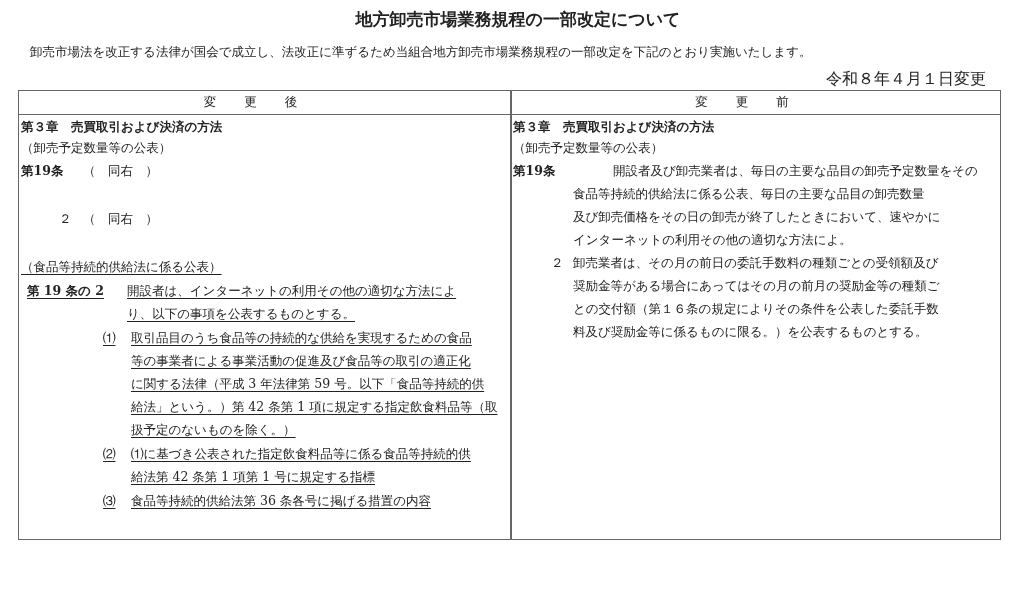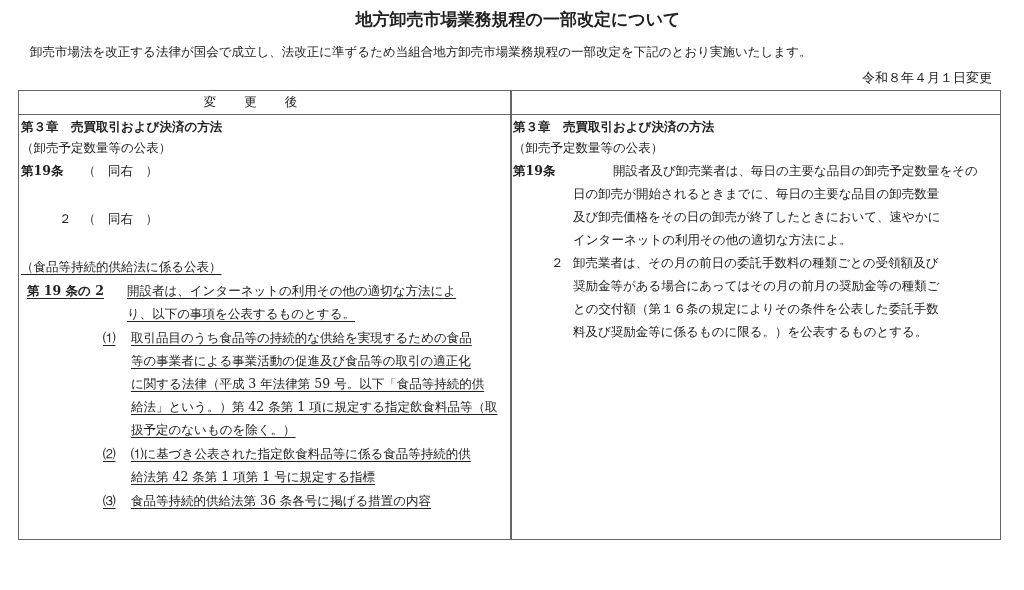--- a/index.html
+++ b/index.html
@@ -1,21 +1,21 @@
 <!DOCTYPE html>
 <html><head>
 <meta charset="utf-8">
 <style>
   html, body { margin:0; padding:0; background:#ffffff; }
   body { width:1024px; height:590px; position:relative; overflow:hidden;
          font-family:"DejaVu Serif", "Liberation Serif", serif; color:#222; }
   .title { position:absolute; top:8px; left:6px; width:1024px; text-align:center;
            font-size:17px; font-weight:bold; letter-spacing:0px; }
   .intro { position:absolute; top:44px; left:30px; font-size:12.5px; white-space:nowrap; }
-  .date { position:absolute; top:69px; right:32px; font-size:13px; white-space:nowrap; }
+  .date { position:absolute; top:69px; right:38px; font-size:16px; white-space:nowrap; }
   .table { position:absolute; left:18px; top:90px; width:983px; height:450px;
            border:1.5px solid #666; box-sizing:border-box; }
   .hdr { position:absolute; left:0; top:0; width:100%; height:24px; border-bottom:1.5px solid #666; box-sizing:border-box; }
   .hdr-cell { position:absolute; top:0; height:22px; line-height:22px; text-align:center;
               font-size:12.5px; letter-spacing:28px; }
   .hdr-left { left:0; width:491px; }
   .hdr-right { left:492px; width:490px; }
   .vdiv { position:absolute; left:491px; top:0; width:1.5px; height:100%; background:#666; }
   .col { position:absolute; top:26px; font-size:12.5px; }
   .col-left { left:2px; width:488px; }
@@ -27,20 +27,21 @@
 </head>
 <body>
 
 <div class="title">地方卸売市場業務規程の一部改定について</div>
 <div class="intro">卸売市場法を改正する法律が国会で成立し、法改正に準ずるため当組合地方卸売市場業務規程の一部改定を下記のとおり実施いたします。</div>
 <div class="date">令和８年４月１日変更</div>
 
 <div class="table">
   <div class="hdr">
     <div class="hdr-cell hdr-left">変更後</div>
+    <div class="hdr-cell hdr-right">変更前</div>
   </div>
   <div class="vdiv"></div>
 
   <div class="col col-left">
     <div class="line b" style="top:0px;left:0;">第３章　売買取引および決済の方法</div>
     <div class="line" style="top:21px;left:0;">（卸売予定数量等の公表）</div>
     <div class="line b" style="top:44px;left:0;">第19条</div>
     <div class="line" style="top:44px;left:62px;">（　同右　）</div>
     <div class="line" style="top:92px;left:38px;">２</div>
     <div class="line" style="top:92px;left:62px;">（　同右　）</div>
@@ -63,21 +64,21 @@
 
     <div class="line u" style="top:374px;left:82px;">⑶</div>
     <div class="line u" style="top:374px;left:110px;">食品等持続的供給法第 36 条各号に掲げる措置の内容</div>
   </div>
 
   <div class="col col-right">
     <div class="line b" style="top:0px;left:0;">第３章　売買取引および決済の方法</div>
     <div class="line" style="top:21px;left:0;">（卸売予定数量等の公表）</div>
     <div class="line b" style="top:44px;left:0;">第19条</div>
     <div class="line" style="top:44px;left:60px;padding-left:40px;">開設者及び卸売業者は、毎日の主要な品目の卸売予定数量をその</div>
-    <div class="line" style="top:67px;left:60px;">日の卸売が開始されるときまでに、毎日の主要な品目の卸売数量</div>
+    <div class="line" style="top:67px;left:60px;">食品等持続的供給法に係る公表、毎日の主要な品目の卸売数量</div>
     <div class="line" style="top:90px;left:60px;">及び卸売価格をその日の卸売が終了したときにおいて、速やかに</div>
     <div class="line" style="top:113px;left:60px;">インターネットの利用その他の適切な方法によ。</div>
 
     <div class="line" style="top:136px;left:38px;">２</div>
     <div class="line" style="top:136px;left:60px;">卸売業者は、その月の前日の委託手数料の種類ごとの受領額及び</div>
     <div class="line" style="top:159px;left:60px;">奨励金等がある場合にあってはその月の前月の奨励金等の種類ご</div>
     <div class="line" style="top:182px;left:60px;">との交付額（第１６条の規定によりその条件を公表した委託手数</div>
     <div class="line" style="top:205px;left:60px;">料及び奨励金等に係るものに限る。）を公表するものとする。</div>
   </div>
 </div>

